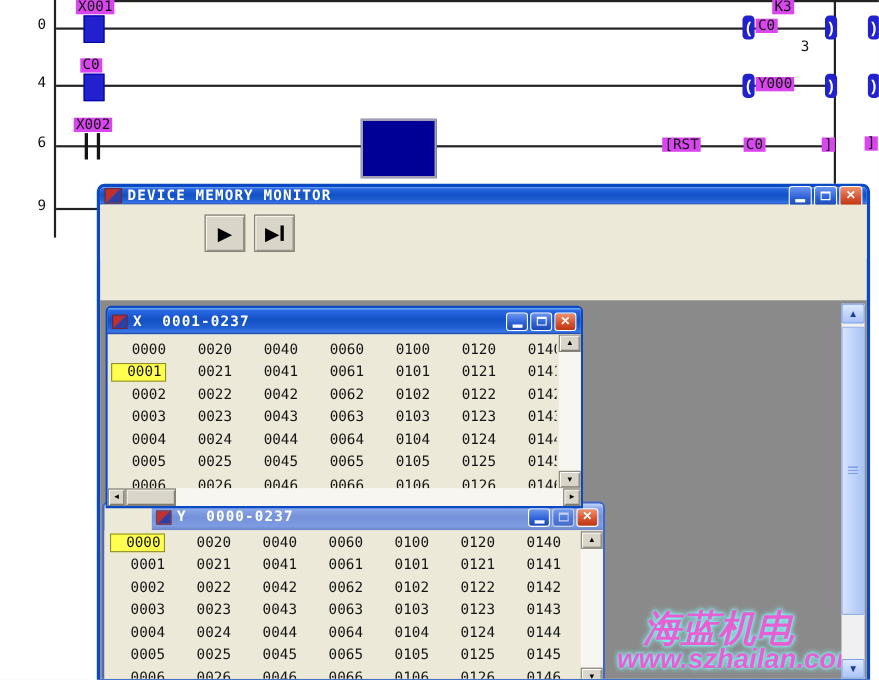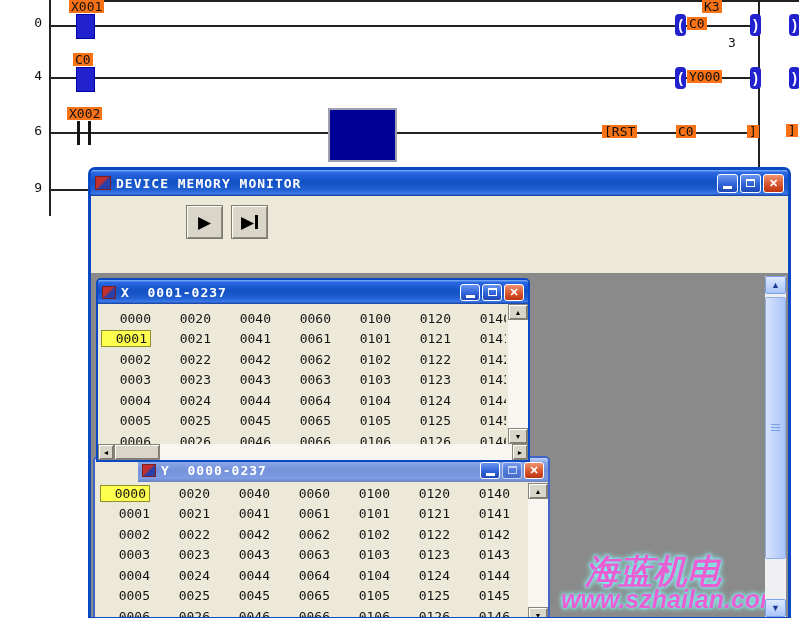--- a/index.html
+++ b/index.html
@@ -1,21 +1,21 @@
 <!DOCTYPE html>
 <html><head>
 <meta charset="utf-8">
 <style>
   html,body{margin:0;padding:0;}
   body{width:799px;height:618px;overflow:hidden;background:#fff;position:relative;
        font-family:"Liberation Sans",sans-serif;-webkit-font-smoothing:antialiased;}
   .abs{position:absolute;}
   .mono{font-family:"DejaVu Sans Mono","Liberation Mono",monospace;}
   .wire{background:#222;}
-  .ltext{font-size:13px;color:#111;background:#f97316;padding:0 2px;line-height:13px;}
+  .ltext{font-size:13px;color:#111;background:#d946ef;padding:0 2px;line-height:13px;}
   .contact-on{width:17px;height:23px;background:#2121cd;border:1px solid #0000a8;}
   .cbar{width:3px;height:24px;background:#151515;}
   .paren{width:11px;height:22px;background:#2121cd;color:#fff;font-size:14px;font-weight:bold;
          display:flex;align-items:center;justify-content:center;border-radius:4px;line-height:22px;}
   
   .xp-win{border:3px solid #0a48c4;border-radius:7px 7px 0 0;box-sizing:border-box;background:#ece9d8;}
   .titlebar{height:24px;display:flex;align-items:center;padding:0 4px;border-radius:4px 4px 0 0;
             background:linear-gradient(180deg,#7ab1f8 0%,#2a67e4 10%,#1250c4 45%,#2160d2 75%,#3a77e8 90%,#173e9a 100%);}
   .titlebar.inactive{background:linear-gradient(180deg,#c3d4f6 0%,#8aa7e8 18%,#7491da 50%,#7e9ce2 85%,#6a82c4 100%);}
   .title-text{color:#fff;font-weight:bold;font-size:13px;letter-spacing:1px;margin-left:5px;
@@ -109,21 +109,21 @@
   <div class="abs mono ltext" style="left:602px;top:125px;">[RST</div>
   <div class="abs mono ltext" style="left:676px;top:125px;">C0</div>
   <div class="abs mono ltext" style="left:747px;top:125px;">]</div>
 
   <div class="abs paren" style="left:789px;top:14px;">)</div>
   <div class="abs paren" style="left:789px;top:67px;">)</div>
   <div class="abs mono ltext" style="left:786px;top:124px;">]</div>
 </div>
 
 <div class="abs xp-win" style="left:88px;top:167px;width:703px;height:453px;z-index:10;">
-  <div class="titlebar" style="height:26px;text-align:center;">
+  <div class="titlebar" style="height:16px;text-align:center;">
     <div class="appicon"></div>
     <span class="title-text">DEVICE MEMORY MONITOR</span>
     <div class="winbtns">
       <div class="wbtn">
           <div class="glyph-min"></div>
         </div>
       <div class="wbtn">
           <div class="glyph-max"></div>
         </div>
       <div class="wbtn close">

